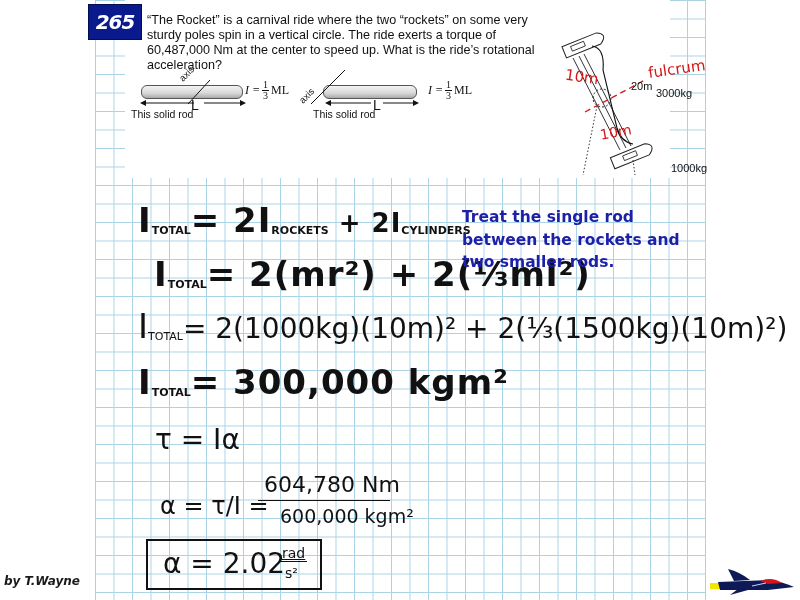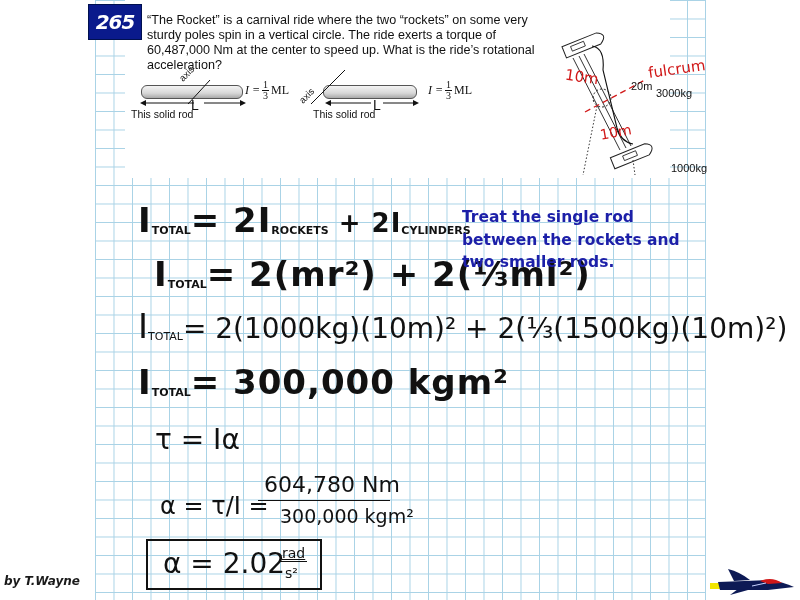--- a/index.html
+++ b/index.html
@@ -137,21 +137,21 @@
 </div>
 
 <div class="note">Treat the single rod between the rockets and two smaller rods.</div>
 
 <div class="hand" style="left:155px; top:423px; font-size:28px;">τ = Iα</div>
 
 <div>
   <div class="hand" style="left:160px; top:480px; font-size:24px;margin-top:12px;">α = τ/I =</div>
   <div class="hand" style="left:264px; top:472px; font-size:22px;">604,780 Nm</div>
   <div style="position:absolute; left:258px; top:500px; width:132px; border-top:1.5px solid #111;"></div>
-  <div class="hand" style="left:280px; top:505px; font-size:19px;">300,000 kgm²</div>
+  <div class="hand" style="left:280px; top:505px; font-size:19px;">600,000 kgm²</div>
 </div>
 
 <div class="answer-box"></div>
 <div class="hand" style="left:163px; top:547px; font-size:28px;">α = 2.02</div>
 <div class="hand" style="left:280px; top:545px; font-size:14px; border-bottom:1.3px solid #111; padding:0 2px;text-decoration:underline;">rad</div>
 <div class="hand" style="left:285px; top:565px; font-size:14px;">s²</div>
 
 <div class="credit">by T.Wayne</div>
 
 <svg class="logo" viewBox="0 0 88 30">

